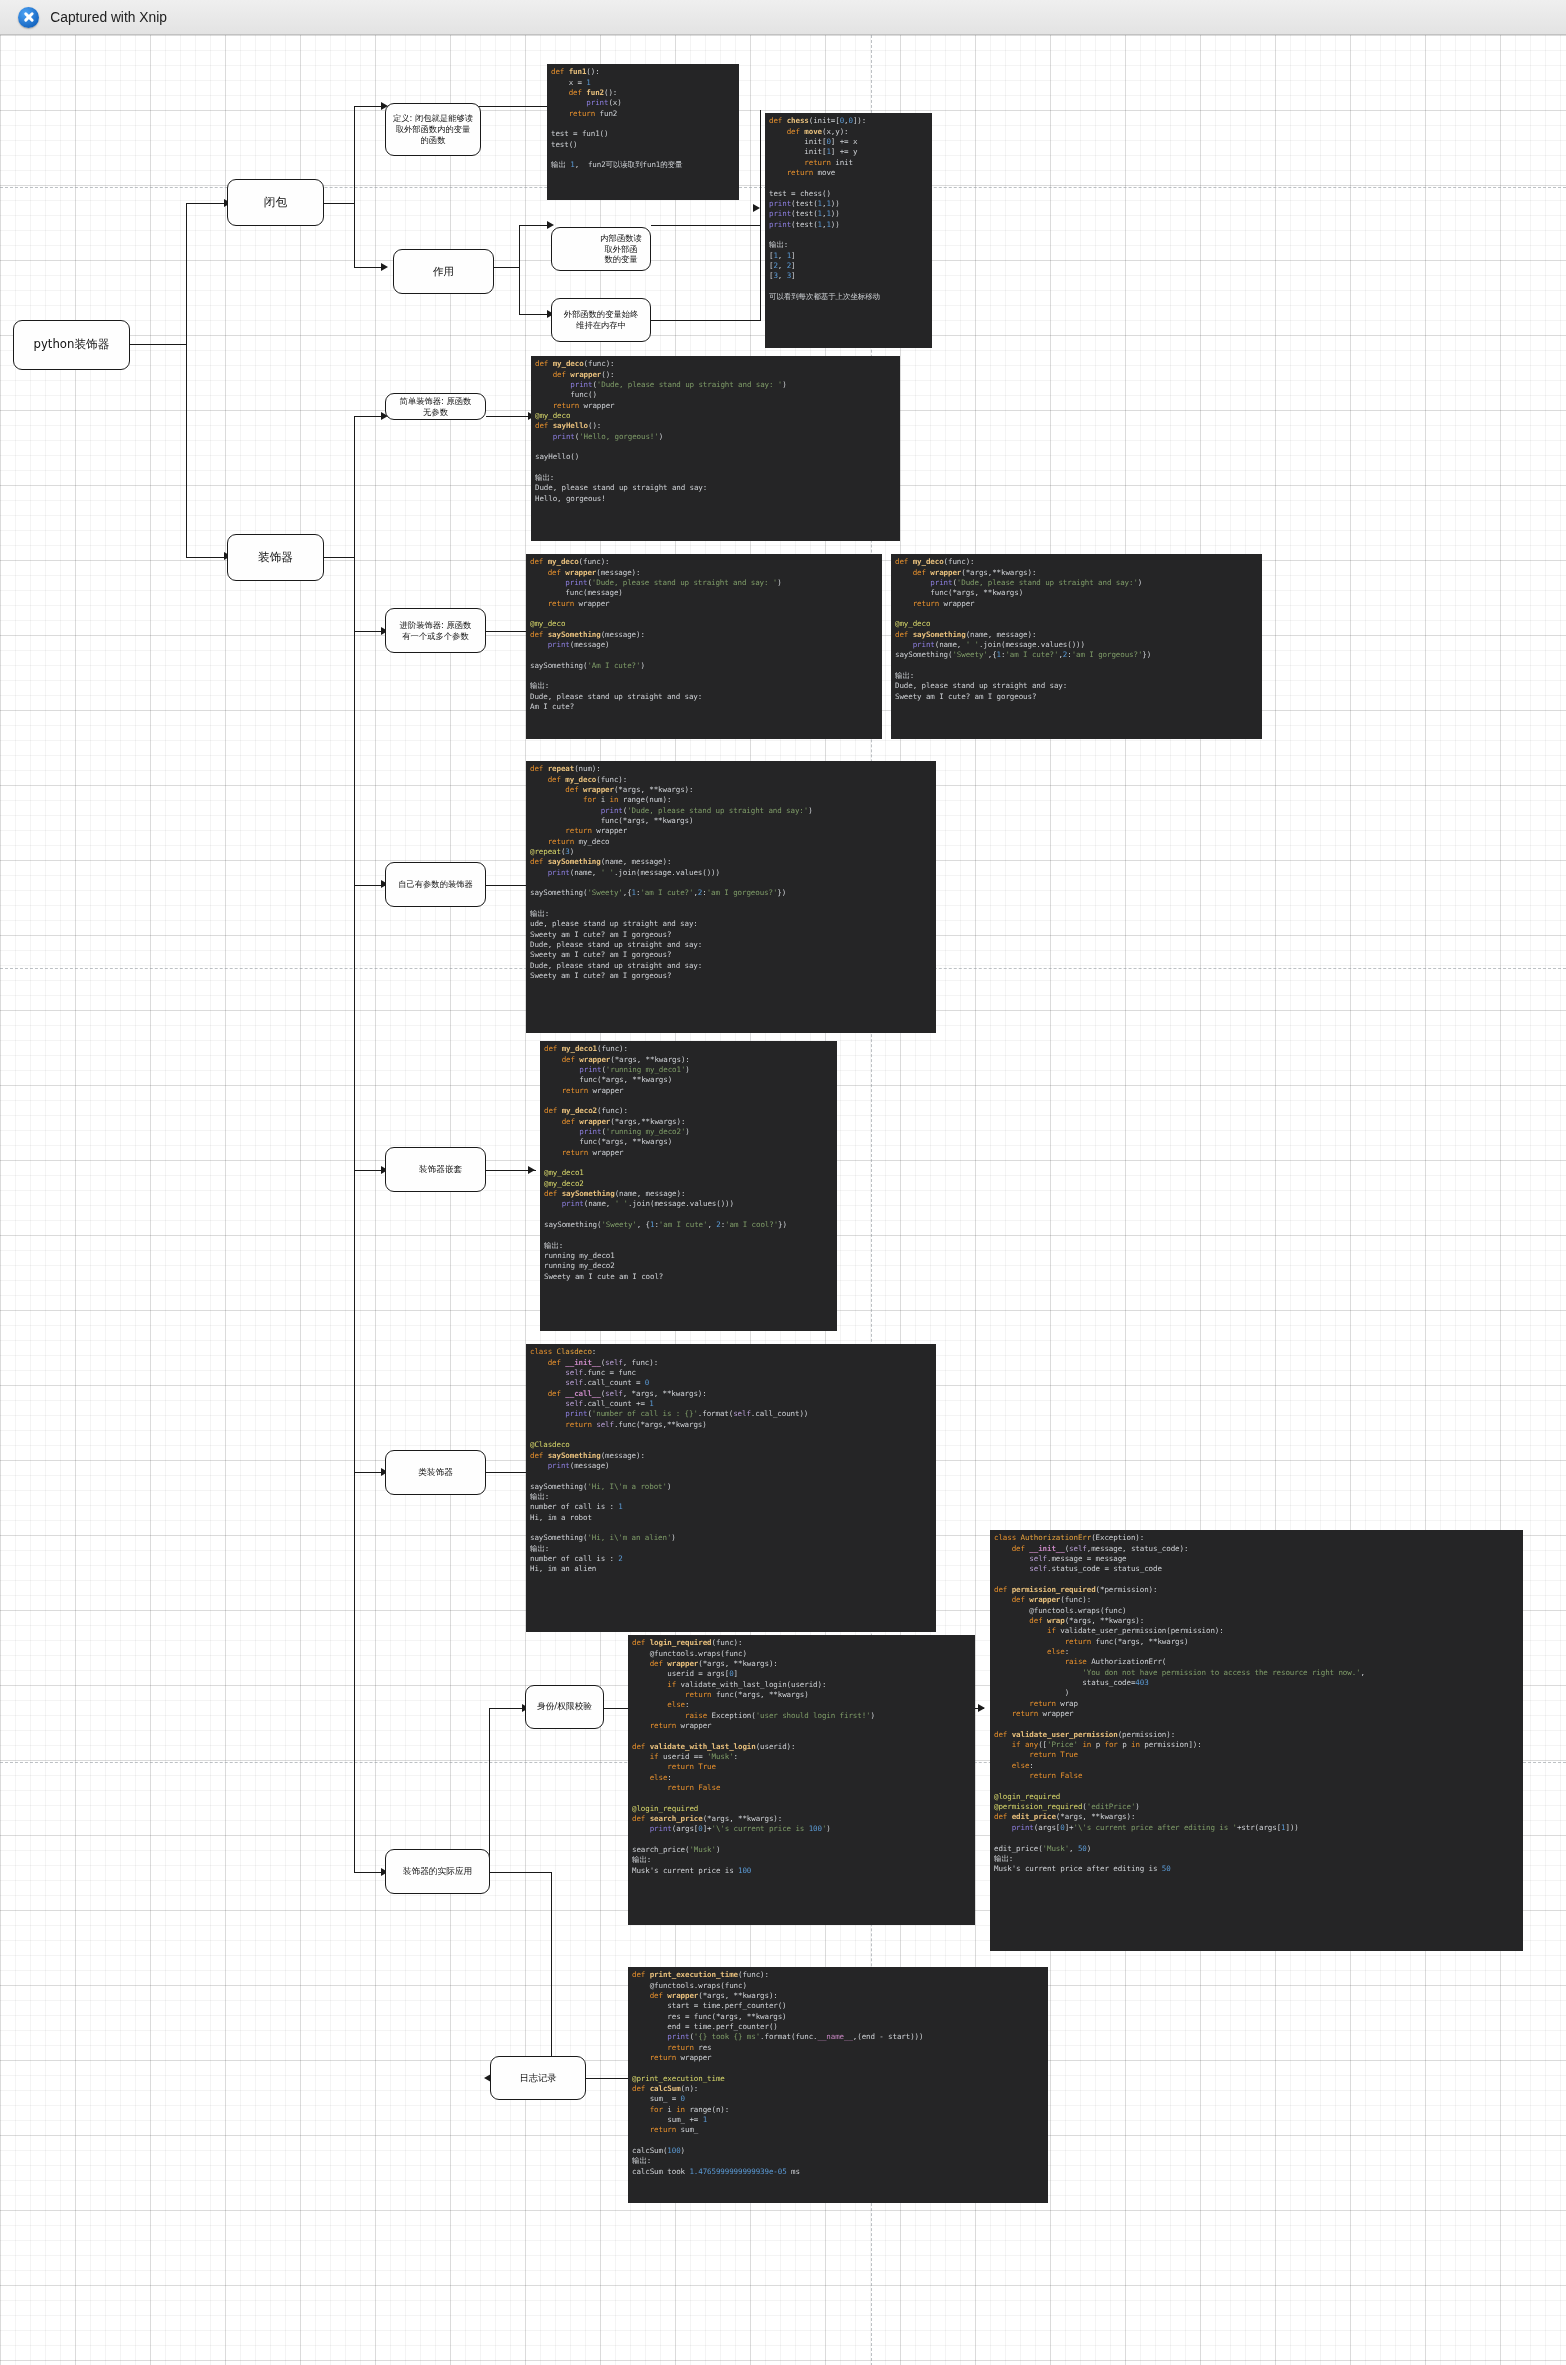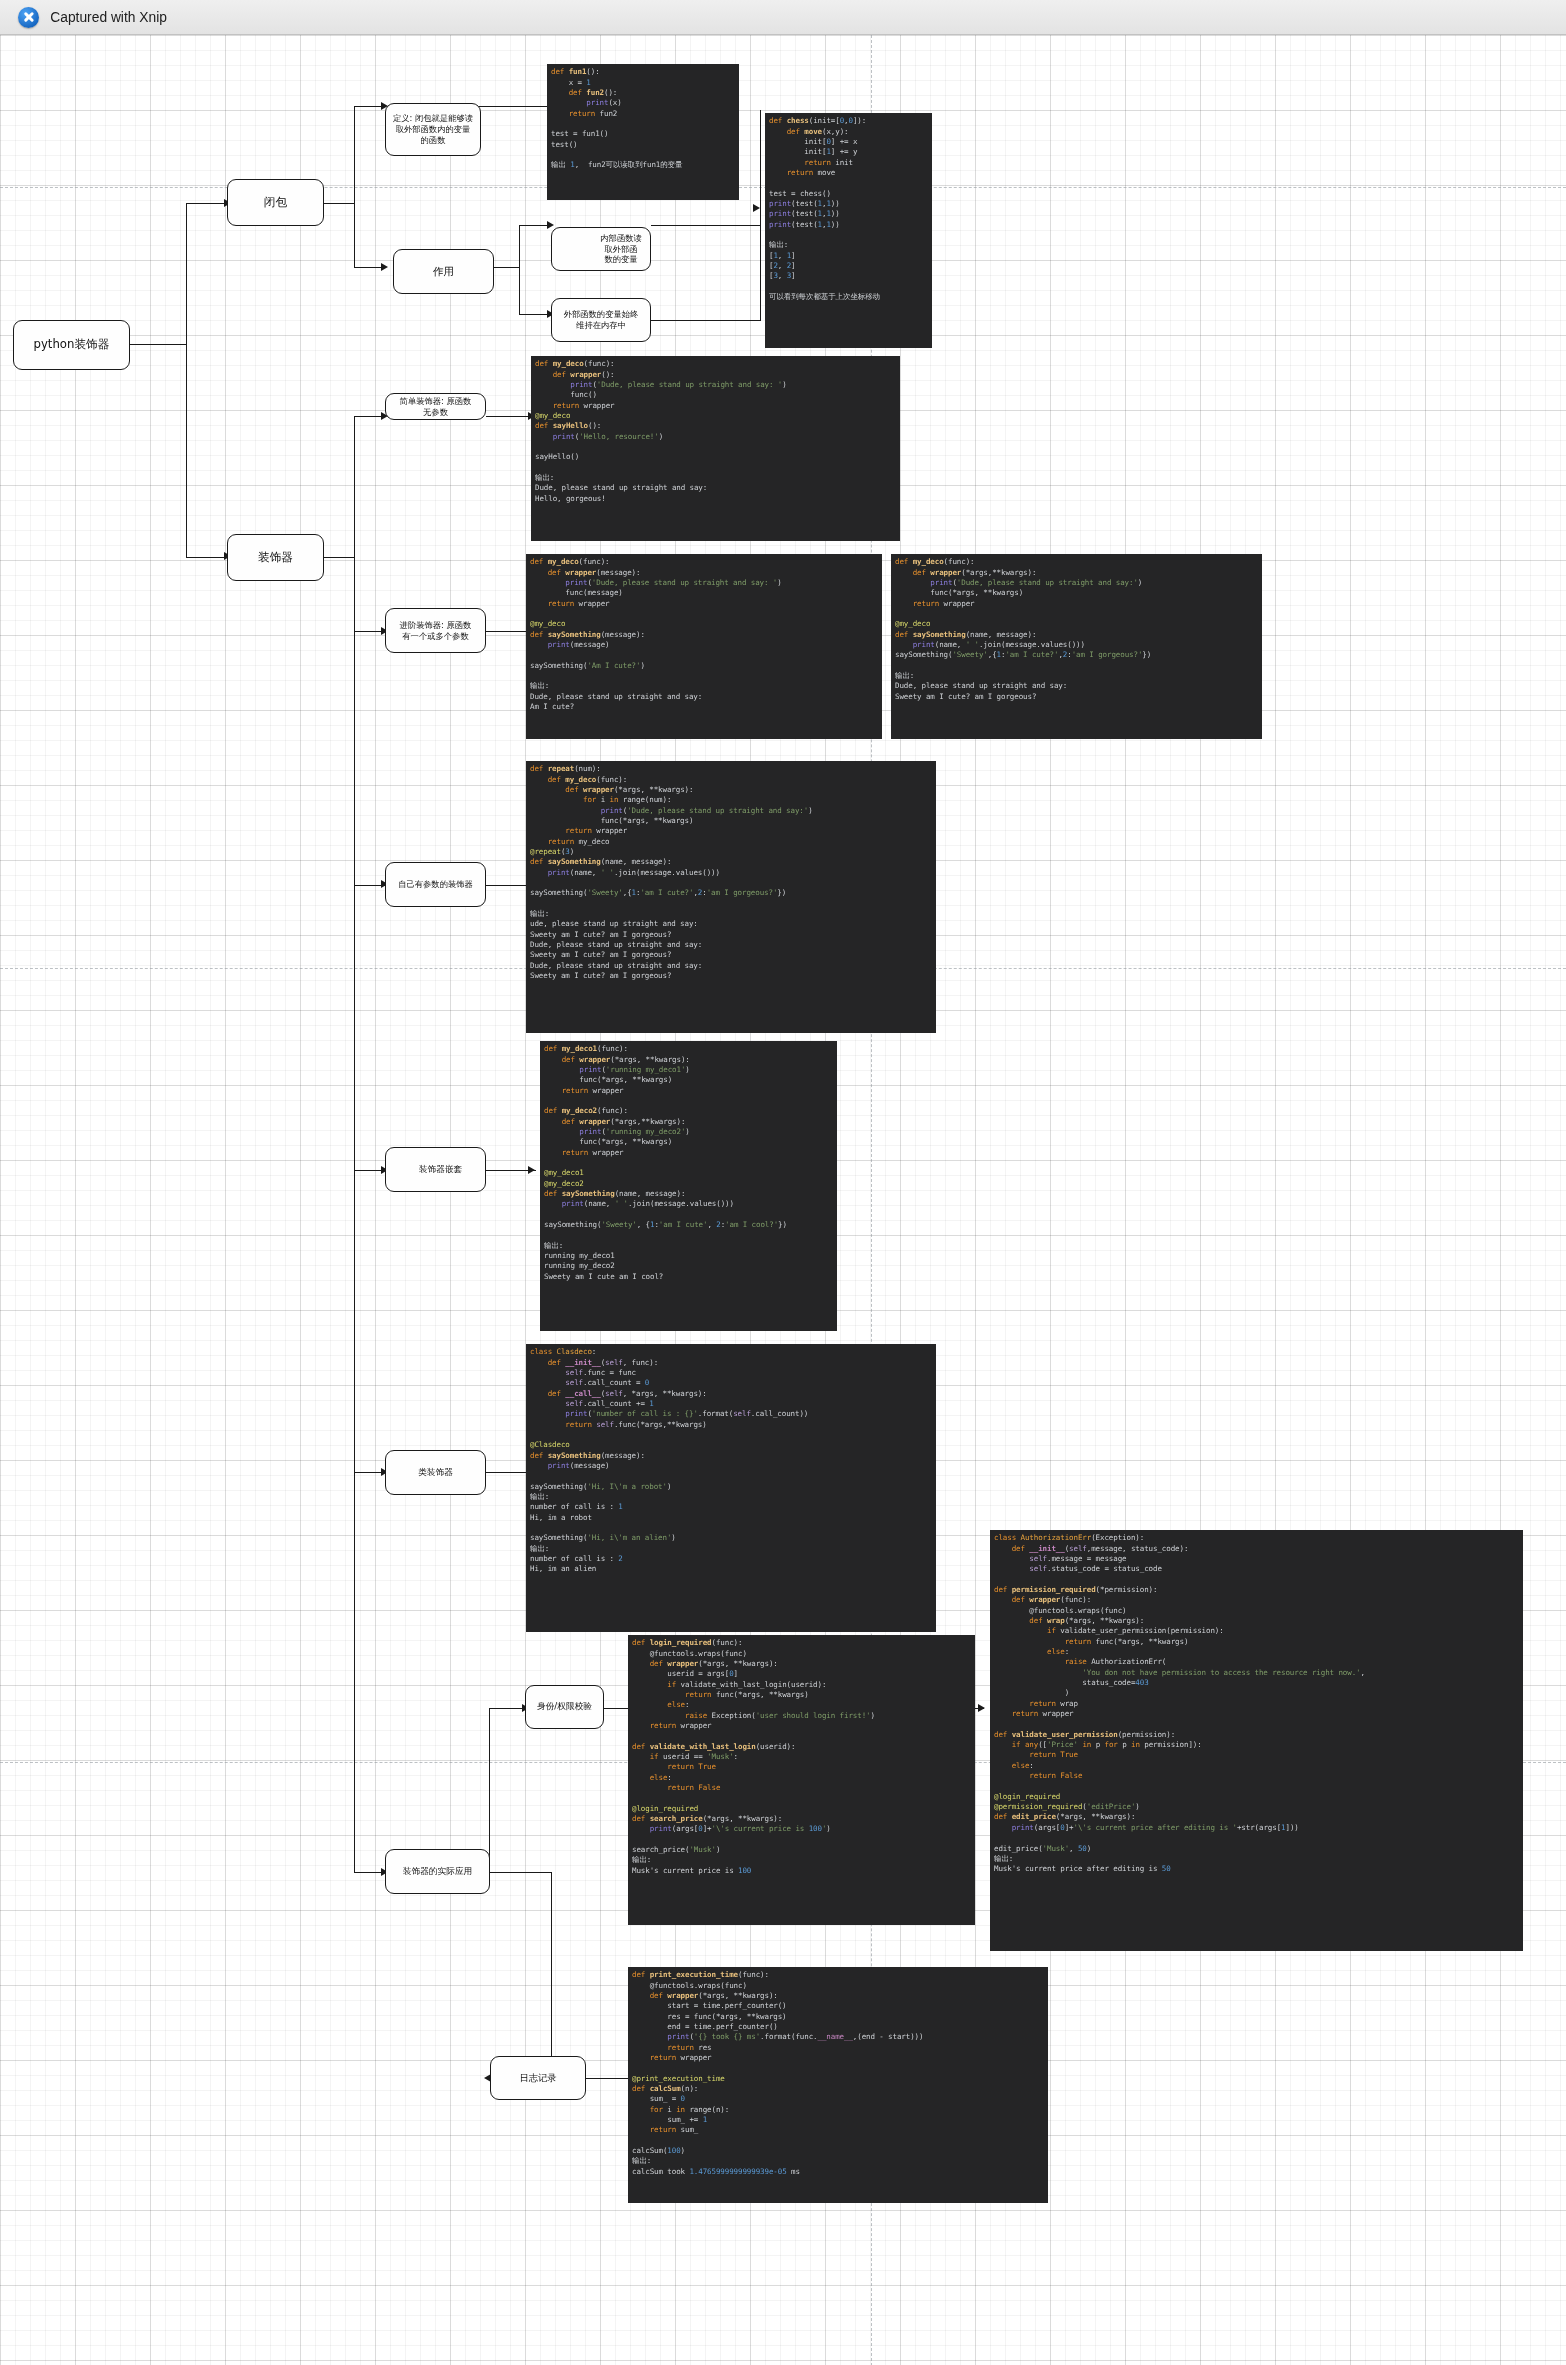--- a/index.html
+++ b/index.html
@@ -267,21 +267,21 @@
 
 可以看到每次都基于上次坐标移动</div>
 
   <div class="code" style="left:531px; top:321px; width:369px; height:185px;"><span class="k">def</span> <span class="fn">my_deco</span>(func):
     <span class="k">def</span> <span class="fn">wrapper</span>():
         <span class="b">print</span>(<span class="s">'Dude, please stand up straight and say: '</span>)
         func()
     <span class="k">return</span> wrapper
 <span class="d">@my_deco</span>
 <span class="k">def</span> <span class="fn">sayHello</span>():
-    <span class="b">print</span>(<span class="s">'Hello, resource!'</span>)
+    <span class="b">print</span>(<span class="s">'Hello, gorgeous!'</span>)
 
 sayHello()
 
 输出:
 Dude, please stand up straight and say:
 Hello, gorgeous!</div>
 
   <div class="code" style="left:526px; top:519px; width:356px; height:185px;"><span class="k">def</span> <span class="fn">my_deco</span>(func):
     <span class="k">def</span> <span class="fn">wrapper</span>(message):
         <span class="b">print</span>(<span class="s">'Dude, please stand up straight and say: '</span>)

